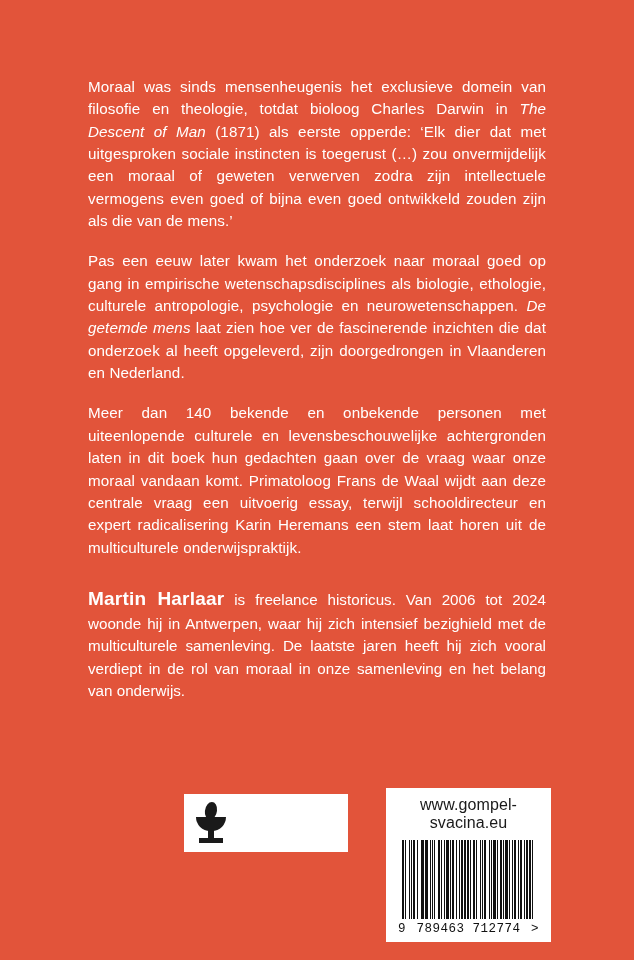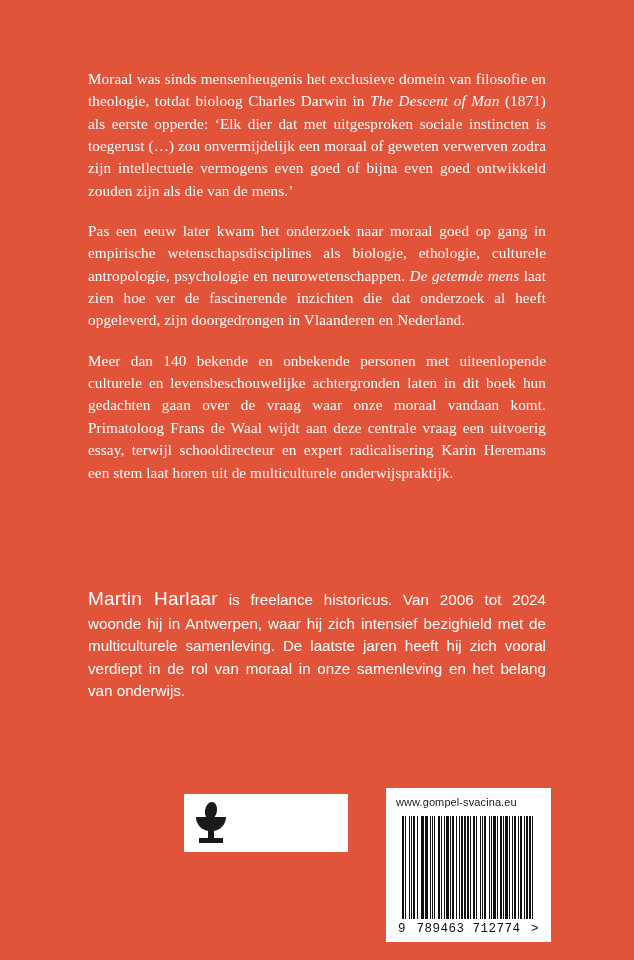--- a/index.html
+++ b/index.html
@@ -15,24 +15,23 @@
     position: relative;
   }
   .page {
     position: absolute;
     inset: 0;
     background: #e2543a;
   }
   .blurb {
     position: absolute;
     left: 88px;
-    top: 68px;
+    top: 76px;
     width: 458px;
     color: #ffffff;
-    font-family: Liberation Serif, serif;
   }
   .blurb p {
     margin: 0 0 18px 0;
     font-size: 15.2px;
     line-height: 1.47;
     text-align: justify;
     color: #ffffff;
     letter-spacing: 0.1px;
   }
   .blurb p:last-child { margin-bottom: 0; }
@@ -41,21 +40,21 @@
     position: absolute;
     left: 88px;
     top: 585px;
     width: 458px;
     color: #ffffff;
     font-size: 15.2px;
     line-height: 1.47;
     text-align: justify;
   }
   .author-name {
-    font-weight: normal;
+    font-weight: bold;
     font-size: 19px;
     letter-spacing: 0.2px;
   }
 
   
   .logos {
     position: absolute;
     left: 0;
     top: 782px;
     width: 634px;
@@ -217,22 +216,23 @@
     top: 6px;
     width: 165px;
     height: 154px;
     background: #ffffff;
     box-sizing: border-box;
     padding: 8px 10px 6px 10px;
     display: flex;
     flex-direction: column;
   }
   .barcode-url {
-    font-size: 11px;
+    font-size: 16px;
     color: #1a1a1a;
+    text-align: center;
     margin-bottom: 8px;
     letter-spacing: 0.1px;
   }
   .barcode-bars {
     flex: 1;
     display: flex;
     align-items: flex-end;
     justify-content: center;
     gap: 0;
     height: 92px;

